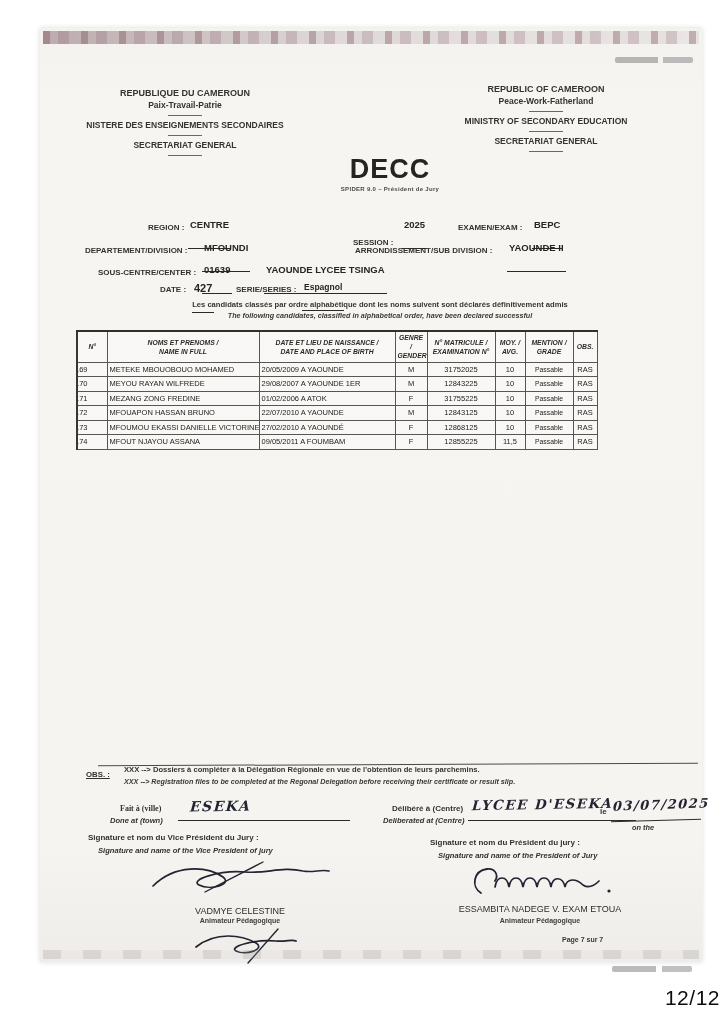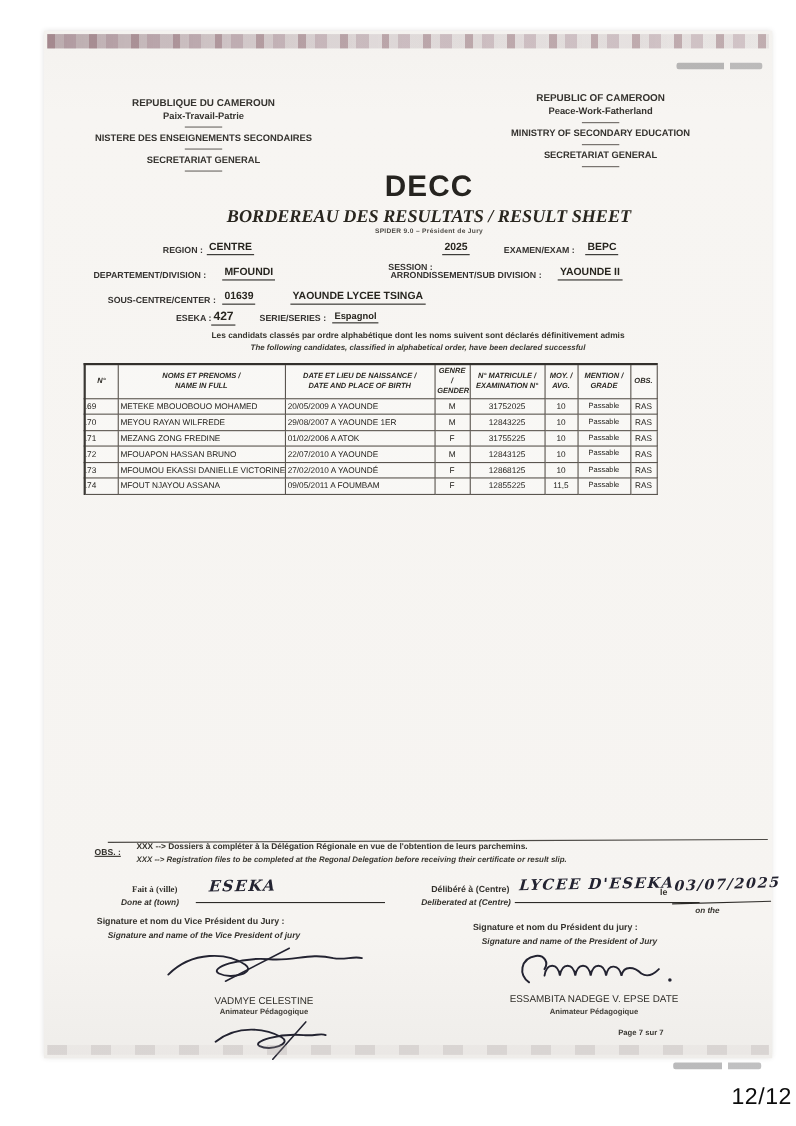--- a/index.html
+++ b/index.html
@@ -32,21 +32,21 @@
   .lh .l3{font-size:8.5px;}
   .dash{width:34px;border-bottom:1.3px solid #6b6762;margin:4px auto 4px auto;height:1px;}
 
   .titleblock{position:absolute;left:60px;top:126px;width:580px;text-align:center;}
   .org{font-size:27px;font-weight:bold;letter-spacing:1px;color:#262420;}
   .sheet-title{font-family:"Liberation Serif",serif;font-style:italic;font-weight:bold;font-size:16.5px;margin-top:2px;color:#29261f;}
   .sheet-sub{font-size:6px;font-weight:bold;color:#4c4a45;margin-top:1px;letter-spacing:.3px;}
 
   
   .mlabel{position:absolute;font-size:8px;font-weight:bold;color:#343230;white-space:nowrap;}
-  .mval{position:absolute;font-size:9.5px;font-weight:bold;color:#27251f;border-bottom:1.3px solid #2b2a26;padding:0 2px 1px 2px;white-space:nowrap;line-height:1;}
+  .mval{position:absolute;font-size:9.5px;font-weight:bold;color:#27251f;border-bottom:1.3px solid #2b2a26;padding:0 2px 18px 2px;white-space:nowrap;line-height:1;}
 
   .notice{position:absolute;left:50px;top:272px;width:580px;text-align:center;}
   .notice .nf{font-size:7.6px;font-weight:bold;color:#38362f;}
   .notice .ne{font-size:7.2px;font-weight:bold;font-style:italic;color:#3b3932;margin-top:2px;}
 
   
   .rtable{position:absolute;left:36px;top:302px;width:520px;border-collapse:collapse;table-layout:fixed;
     font-size:7.5px;color:#24221e;border-top:2.5px solid #33302c;border-left:2px solid #3a3733;background:rgba(255,255,255,.28);}
   .rtable th,.rtable td{border:1px solid #5a554f;padding:1px 2px;overflow:hidden;white-space:nowrap;}
   .rtable thead th{font-style:italic;font-weight:bold;font-size:6.8px;text-align:center;white-space:pre-line;height:23px;line-height:1.35;color:#2c2a25;}
@@ -99,41 +99,40 @@
       <div class="l2">Peace-Work-Fatherland</div>
       <div class="dash"></div>
       <div class="l3">MINISTRY OF SECONDARY EDUCATION</div>
       <div class="dash"></div>
       <div class="l3">SECRETARIAT GENERAL</div>
       <div class="dash"></div>
     </div>
 
     <div class="titleblock">
       <div class="org">DECC</div>
-      <div class="sheet-title">BORDEREAU DES RESULTATS / RESULT SHEET</div>
       <div class="sheet-sub">SPIDER 9.0 – Président de Jury</div>
     </div>
 
     <span class="mlabel" style="left:108px;top:195px;">REGION :</span>
     <span class="mval" style="left:148px;top:192px;">CENTRE</span>
     <span class="mlabel" style="left:313px;top:210px;">SESSION :</span>
     <span class="mval" style="left:362px;top:192px;">2025</span>
     <span class="mlabel" style="left:418px;top:195px;">EXAMEN/EXAM :</span>
     <span class="mval" style="left:492px;top:192px;">BEPC</span>
 
     <span class="mlabel" style="left:45px;top:218px;">DEPARTEMENT/DIVISION :</span>
     <span class="mval" style="left:162px;top:215px;">MFOUNDI</span>
     <span class="mlabel" style="left:315px;top:218px;">ARRONDISSEMENT/SUB DIVISION :</span>
     <span class="mval" style="left:467px;top:215px;">YAOUNDE II</span>
 
     <span class="mlabel" style="left:58px;top:240px;">SOUS-CENTRE/CENTER :</span>
     <span class="mval" style="left:162px;top:237px;">01639</span>
     <span class="mval" style="left:224px;top:237px;">YAOUNDE LYCEE TSINGA</span>
 
-    <span class="mlabel" style="left:120px;top:257px;">ESEKA :</span>
+    <span class="mlabel" style="left:120px;top:257px;">DATE :</span>
     <span class="mval" style="font-size:11px;left:152px;top:255px;">427</span>
     <span class="mlabel" style="left:196px;top:257px;">SERIE/SERIES :</span>
     <span class="mval" style="font-size:8.5px;left:262px;top:255px;">Espagnol</span>
 
     <div class="notice">
       <div class="nf">Les candidats classés par ordre alphabétique dont les noms suivent sont déclarés définitivement admis</div>
       <div class="ne">The following candidates, classified in alphabetical order, have been declared successful</div>
     </div>
 
     <table class="rtable">
@@ -271,21 +270,21 @@
       <path d="M6 22 C 26 6, 52 10, 66 18 C 76 24, 56 31, 46 26 C 38 22, 64 14, 86 16 C 96 17, 102 14, 106 16" stroke="#232331" stroke-width="1.7" fill="none" stroke-linecap="round"></path>
       <path d="M58 38 L 88 4" stroke="#232331" stroke-width="1.4" fill="none" stroke-linecap="round"></path>
     </svg>
 
     <svg class="sig" style="left:425px;top:833px;" width="150" height="40" viewBox="0 0 150 40">
       <path d="M16 32 C 6 26, 8 10, 22 8 C 30 7, 34 14, 30 20" stroke="#232331" stroke-width="1.8" fill="none" stroke-linecap="round"></path>
       <path d="M30 26 C 32 14, 42 14, 44 26 C 46 14, 56 14, 58 26 C 60 14, 70 14, 72 26 C 74 14, 84 14, 86 26 C 88 14, 98 16, 100 26 C 102 16, 112 18, 118 24 C 124 28, 130 24, 134 20" stroke="#232331" stroke-width="1.7" fill="none" stroke-linecap="round"></path>
       <circle cx="144" cy="30" r="1.6" fill="#232331"></circle>
     </svg>
     <div class="signame" style="left:350px;top:870px;width:300px;">
-      <span class="nm">ESSAMBITA NADEGE V. EPSE DATE</span>
+      <span class="nm">ESSAMBITA NADEGE V. EXAM ETOUA</span>
     </div>
     <div class="sigtitle" style="left:350px;top:889px;width:300px;">Animateur Pédagogique</div>
 
     <div class="pagenote">Page 7 sur 7</div>
 
     <div class="noise-bottom"></div>
   </div>
 
   <div class="wm-bot"></div>
 

